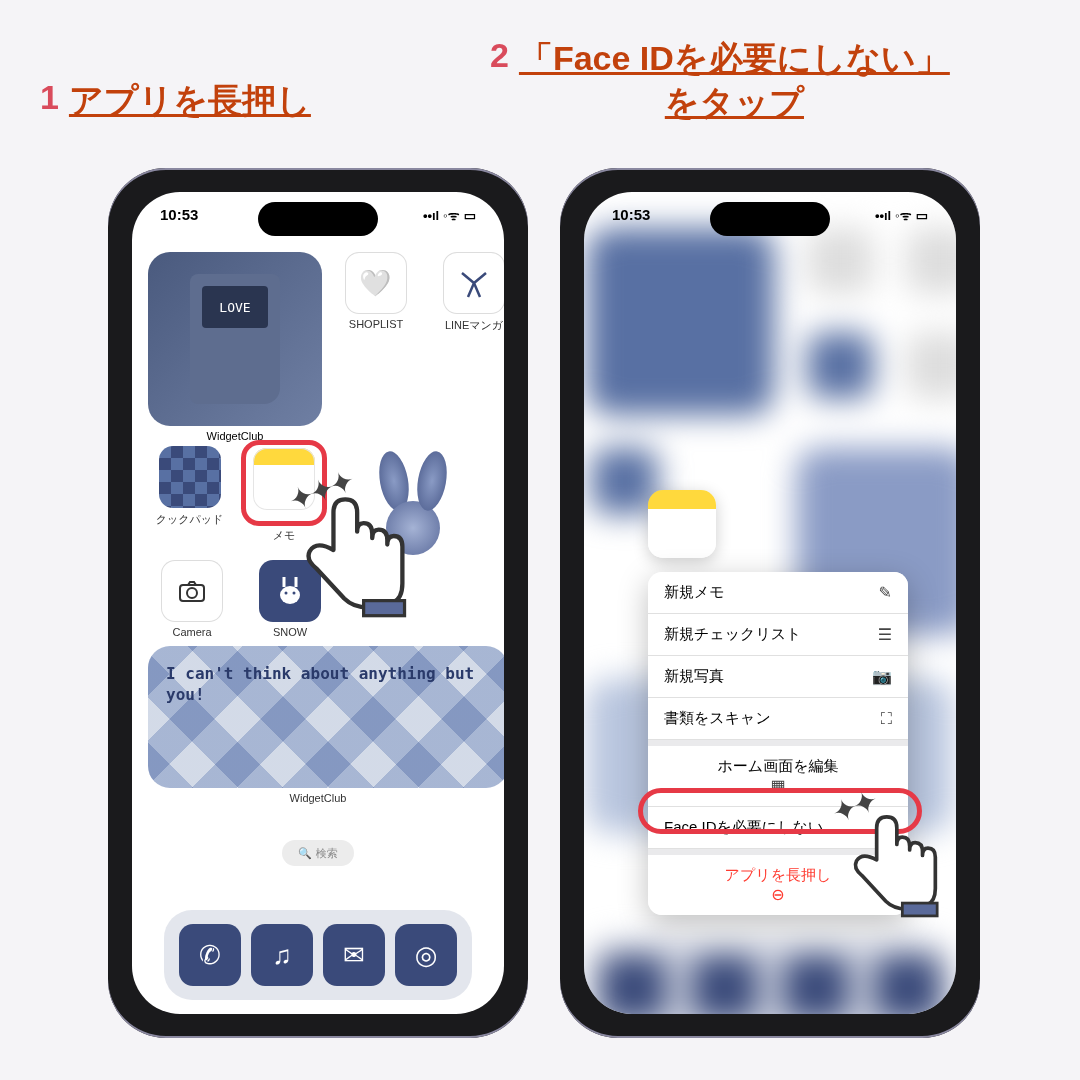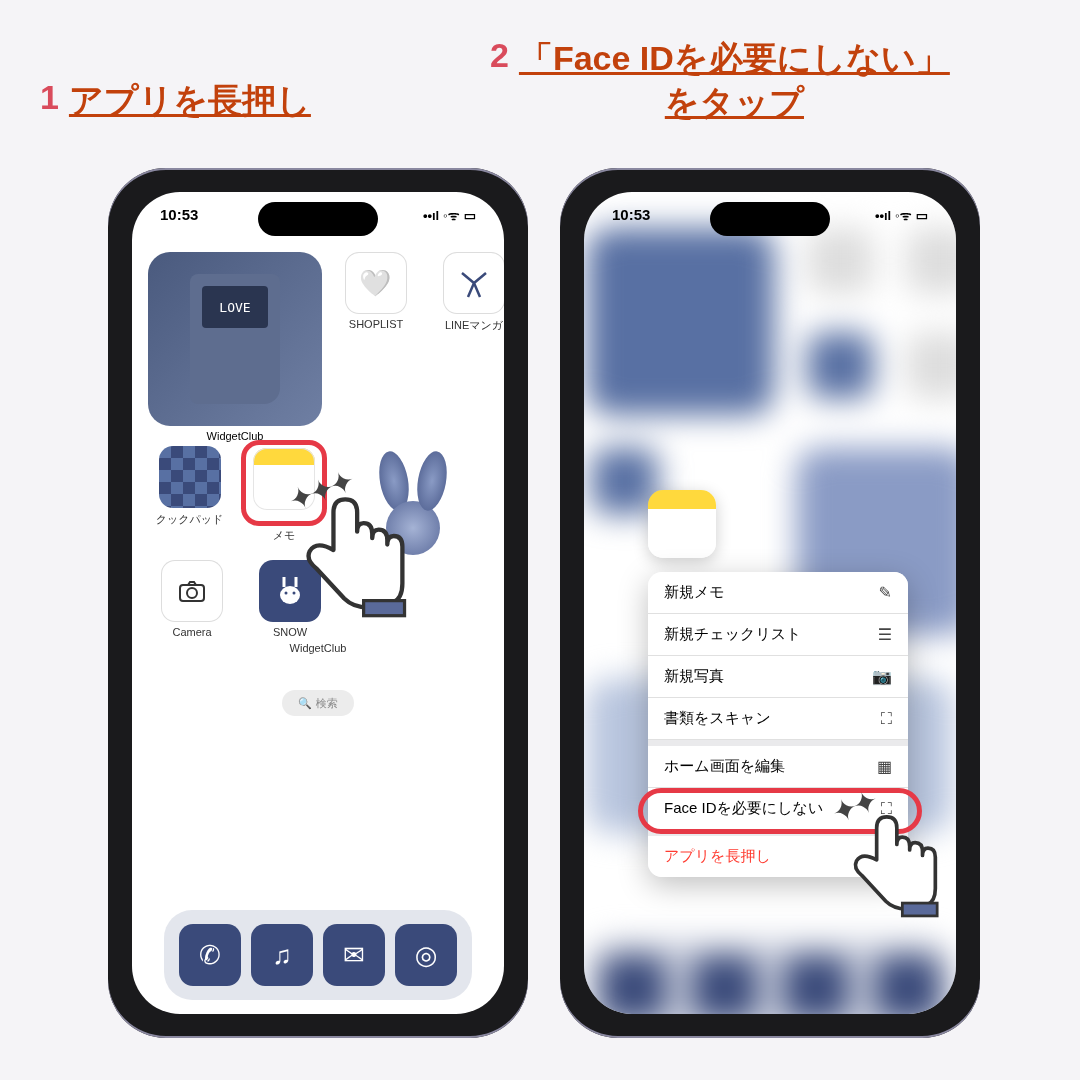--- a/index.html
+++ b/index.html
@@ -241,21 +241,21 @@
       font-size: 15px;
     }
     .ctx-item {
       display: flex;
       justify-content: space-between;
       align-items: center;
       padding: 11px 16px;
       border-bottom: 0.5px solid rgba(0,0,0,0.12);
       background: #fff;
     }
-    .ctx-item.sep { border-top: 6px solid #eaeaec; }
+    .ctx-item.sep { border-top: 6px solid #eaeaec; flex-direction: column; }
     .ctx-item:last-child { border-bottom: none; }
     .ctx-item.danger { color: #ff3b30; }
     .ctx-glyph { font-size: 16px; color: #444; }
     .faceid-highlight {
       position: absolute;
       top: 596px; left: 54px;
       width: 284px; height: 46px;
       border: 5px solid #e63946;
       border-radius: 23px;
       z-index: 20;
@@ -366,20 +366,23 @@
                 <path d="M12 4 L12 14 M24 4 L24 14" stroke="#fff" stroke-width="3"></path>
                 <ellipse cx="18" cy="22" rx="10" ry="9" fill="#fff"></ellipse>
                 <circle cx="14" cy="20" r="1.5" fill="#3a4a7a"></circle>
                 <circle cx="22" cy="20" r="1.5" fill="#3a4a7a"></circle>
               </svg>
           </div>
           <div>SNOW</div>
         </div>
       </div>
 
+      <div class="quilt-widget">
+        <span>I can't think about anything but you!</span>
+      </div>
       <div class="widget-label-below">WidgetClub</div>
 
       <div class="search-pill">
         <span>🔍</span>
         <span>検索</span>
       </div>
 
       <div class="dock">
         <div class="dock-icon">
             <span>✆</span>

